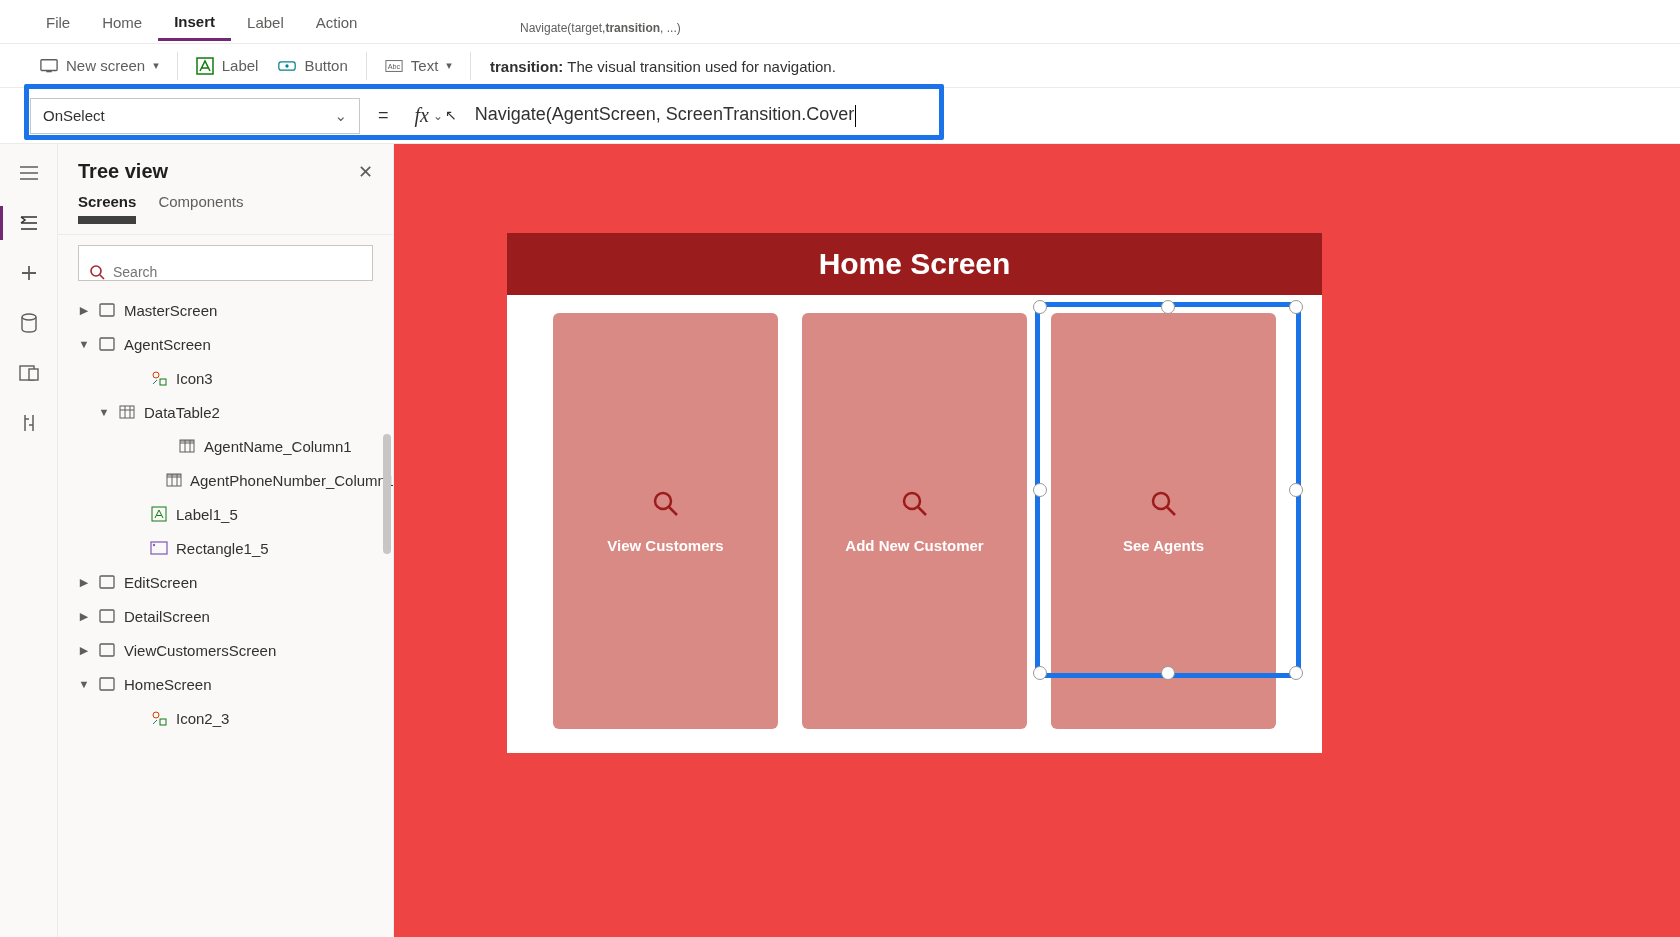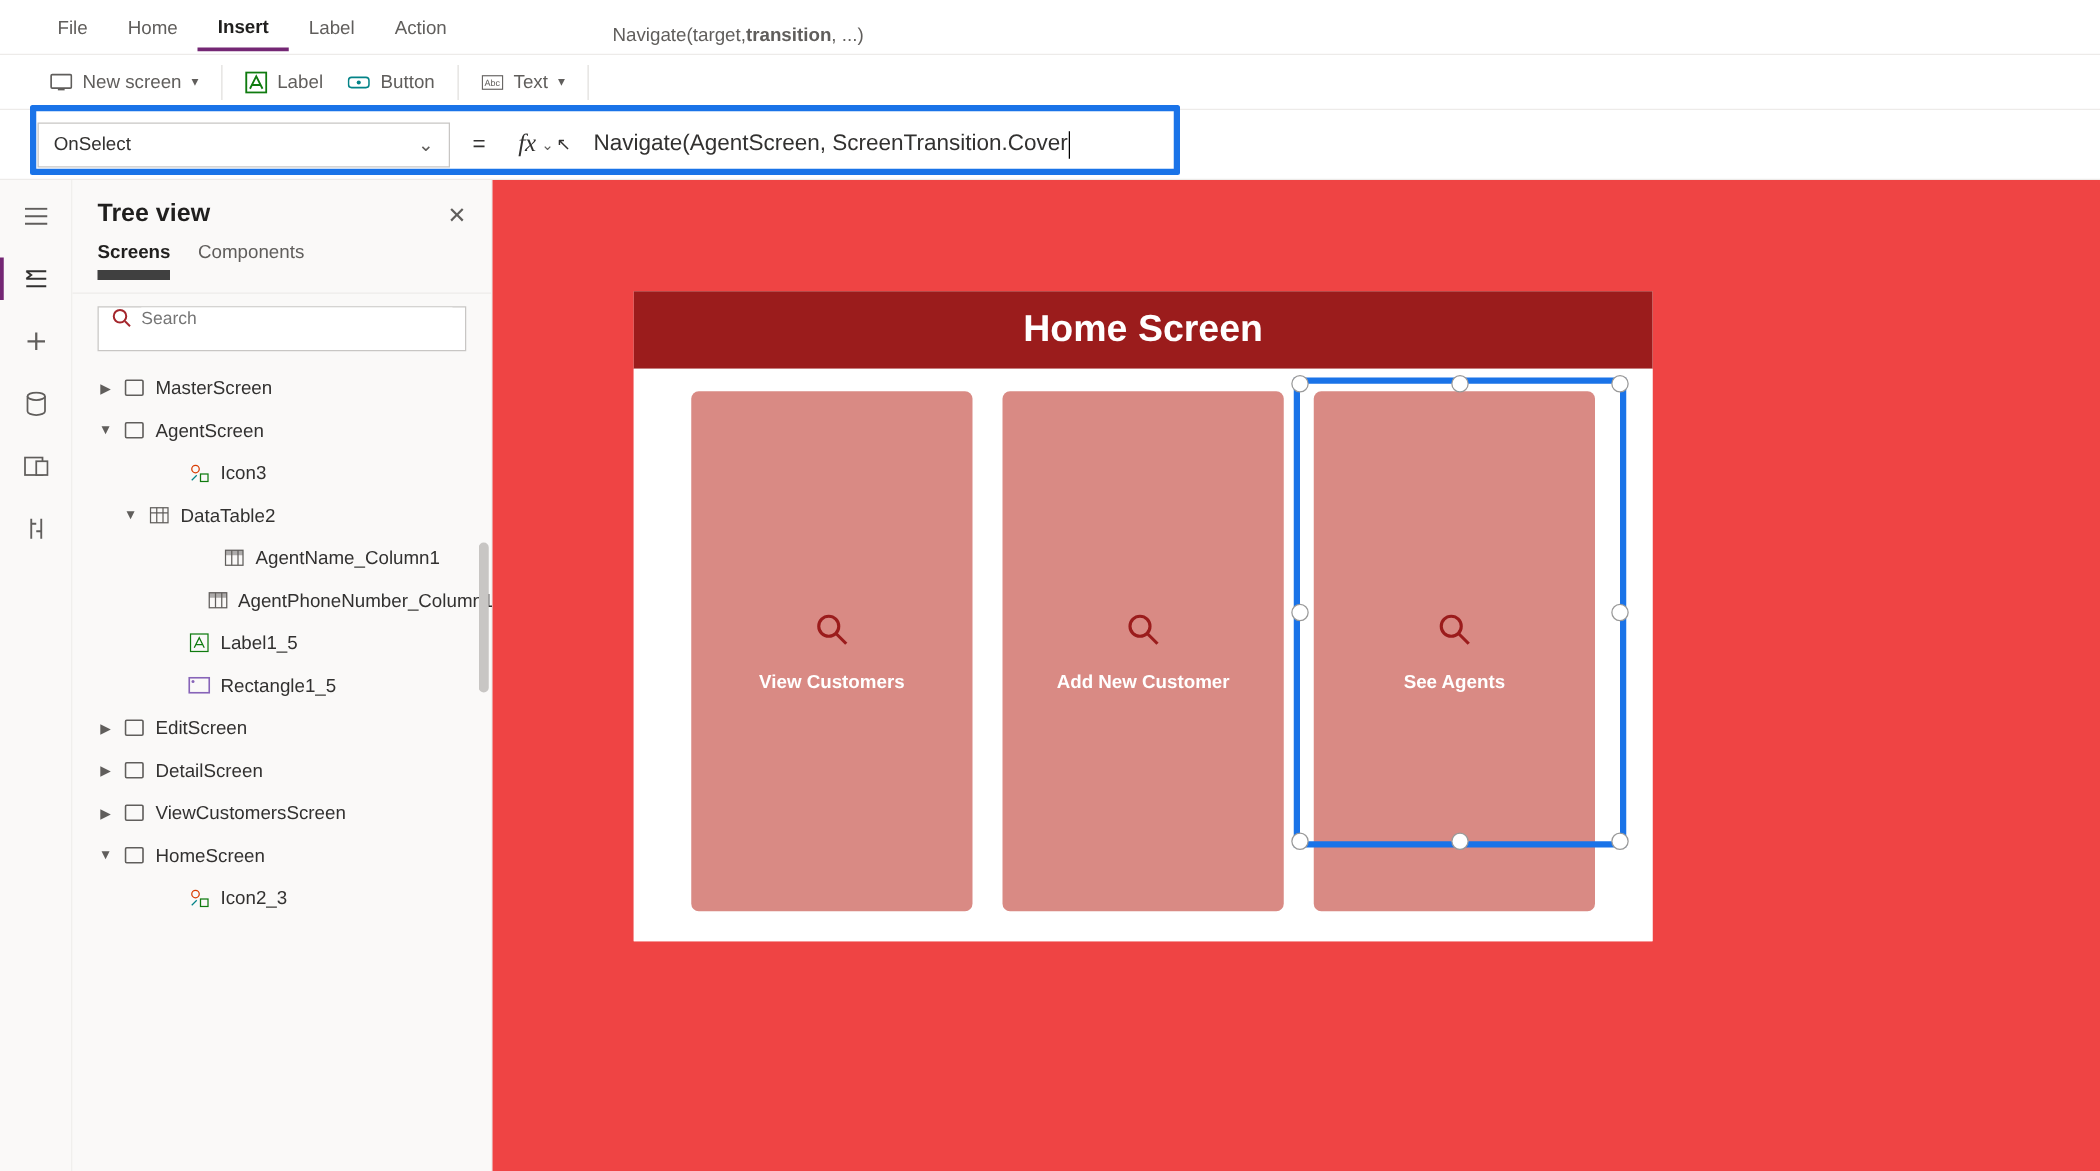--- a/index.html
+++ b/index.html
@@ -1,20 +1,20 @@
 <!DOCTYPE html>
 <html><head>
 <meta charset="utf-8">
 <style>
 * { box-sizing: border-box; margin: 0; padding: 0; }
 body { font-family: "Segoe UI", Arial, sans-serif; font-size: 14px; color: #323130; background: #faf9f8; overflow: hidden; }
 .menubar { display: flex; align-items: center; height: 44px; padding: 0 30px; background: #fff; border-bottom: 1px solid #edebe9; }
 .menubar .menu-item { padding: 10px 16px 8px; font-size: 15px; color: #605e5c; cursor: pointer; }
 .menubar .menu-item.active { color: #201f1e; font-weight: 600; border-bottom: 3px solid #742774; }
-.formula-hint { position: absolute; left: 490px; top: 0; height: 56px; display: flex; align-items: center; font-size: 15px; color: #605e5c; }
+.formula-hint { position: absolute; left: 520px; top: 0; height: 56px; display: flex; align-items: center; font-size: 12px; color: #605e5c; }
 .toolbar-row { display: flex; align-items: center; height: 44px; background: #fff; padding: 0 30px; border-bottom: 1px solid #edebe9; position: relative; }
 .toolbar-btn { display: flex; align-items: center; gap: 8px; padding: 6px 10px; font-size: 15px; color: #605e5c; cursor: pointer; }
 .toolbar-sep { width: 1px; height: 28px; background: #e1dfdd; margin: 0 8px; }
 .tooltip-bar { position: absolute; left: 490px; top: 0; height: 44px; display: flex; align-items: center; font-size: 15px; color: #323130; }
 .tooltip-bar b { font-weight: 600; margin-right: 4px; }
 .formula-row { display: flex; align-items: center; height: 56px; background: #fff; padding: 0 30px; border-bottom: 1px solid #edebe9; position: relative; }
 .highlight-box { position: absolute; border: 5px solid #1a73e8; pointer-events: none; border-radius: 2px; }
 .property-select { width: 330px; height: 36px; border: 1px solid #c8c6c4; background: #fff; display: flex; align-items: center; padding: 0 12px; font-size: 15px; color: #323130; position: relative; }
 .property-select .chev { margin-left: auto; color: #605e5c; }
 .equals { margin: 0 18px; font-size: 18px; color: #323130; }
@@ -28,21 +28,21 @@
 .rail-icon.active { position: relative; }
 .rail-icon.active::before { content: ""; position: absolute; left: -18px; top: -6px; width: 3px; height: 34px; background: #742774; }
 .tree-panel { width: 336px; background: #faf9f8; border-right: 1px solid #edebe9; display: flex; flex-direction: column; padding: 12px 0; position: relative; }
 .tree-header { display: flex; align-items: center; justify-content: space-between; padding: 4px 20px 10px; }
 .tree-header h2 { font-size: 20px; font-weight: 600; color: #201f1e; }
 .close-x { font-size: 18px; color: #605e5c; cursor: pointer; }
 .tree-tabs { display: flex; gap: 22px; padding: 0 20px 10px; border-bottom: 1px solid #edebe9; }
 .tree-tab { font-size: 15px; color: #605e5c; padding-bottom: 6px; cursor: pointer; }
 .tree-tab.active { color: #201f1e; font-weight: 600; border-bottom: 8px solid #404040; }
 .search-wrap { padding: 10px 20px; }
-.search-box { display: flex; align-items: flex-start; border: 1px solid #c8c6c4; background: #fff; height: 36px; padding: 0 10px; gap: 8px; }
+.search-box { display: flex; align-items: flex-end; border: 1px solid #c8c6c4; background: #fff; height: 36px; padding: 0 10px; gap: 8px; }
 .search-box input { border: none; outline: none; flex: 1; font-size: 14px; }
 .tree-list { flex: 1; overflow-y: auto; padding: 2px 0; }
 .tree-item { display: flex; align-items: center; gap: 8px; padding: 8px 20px; font-size: 15px; color: #323130; cursor: pointer; white-space: nowrap; }
 .tw { display: inline-block; width: 12px; text-align: center; color: #605e5c; font-size: 11px; }
 .ind-1 { padding-left: 20px; }
 .ind-2 { padding-left: 40px; }
 .ind-3 { padding-left: 72px; }
 .ind-4 { padding-left: 100px; }
 .node-icon { width: 18px; height: 18px; display: inline-flex; align-items: center; justify-content: center; color: #605e5c; }
 .scroll-thumb { position: absolute; right: 2px; top: 290px; width: 8px; height: 120px; background: #c8c6c4; border-radius: 4px; }
@@ -106,20 +106,24 @@
     <span class="node-icon">
       <svg width="20" height="14" viewBox="0 0 20 14">
           <rect x="1" y="1" width="18" height="12" fill="none" stroke="#605e5c" stroke-width="1"></rect>
           <text x="3" y="10" font-size="8" fill="#605e5c">Abc</text>
         </svg>
     </span>
     <span>Text</span>
     <span style="font-size:11px;">▾</span>
   </div>
   <div class="toolbar-sep"></div>
+  <div class="tooltip-bar">
+    <b>transition:</b>
+    <span>The visual transition used for navigation.</span>
+  </div>
 </div>
 
 <div class="formula-row">
   <div class="property-select">
     <span>OnSelect</span>
     <span class="chev">⌄</span>
   </div>
   <div class="equals">=</div>
   <div class="fx-box">
     <span>fx</span>

